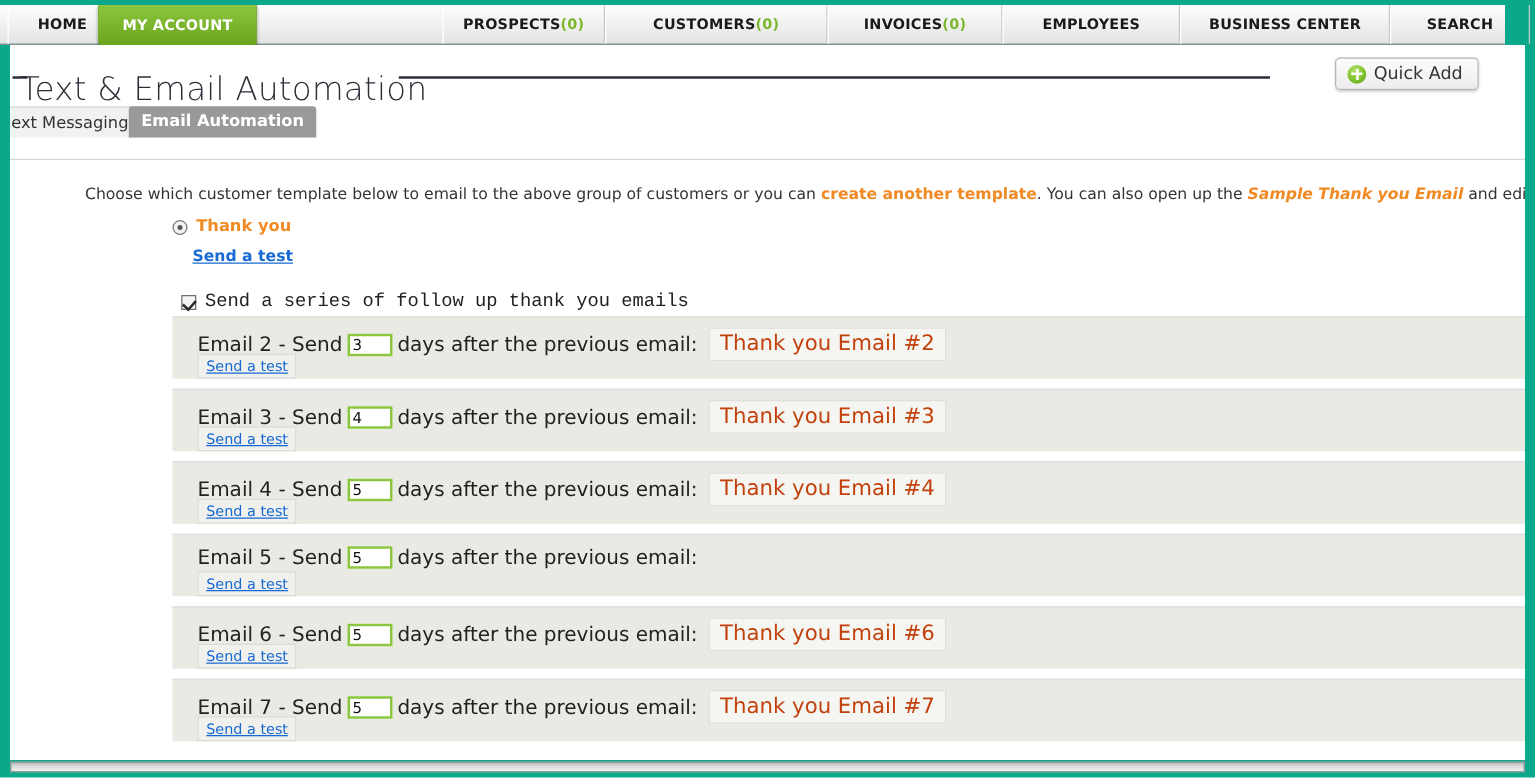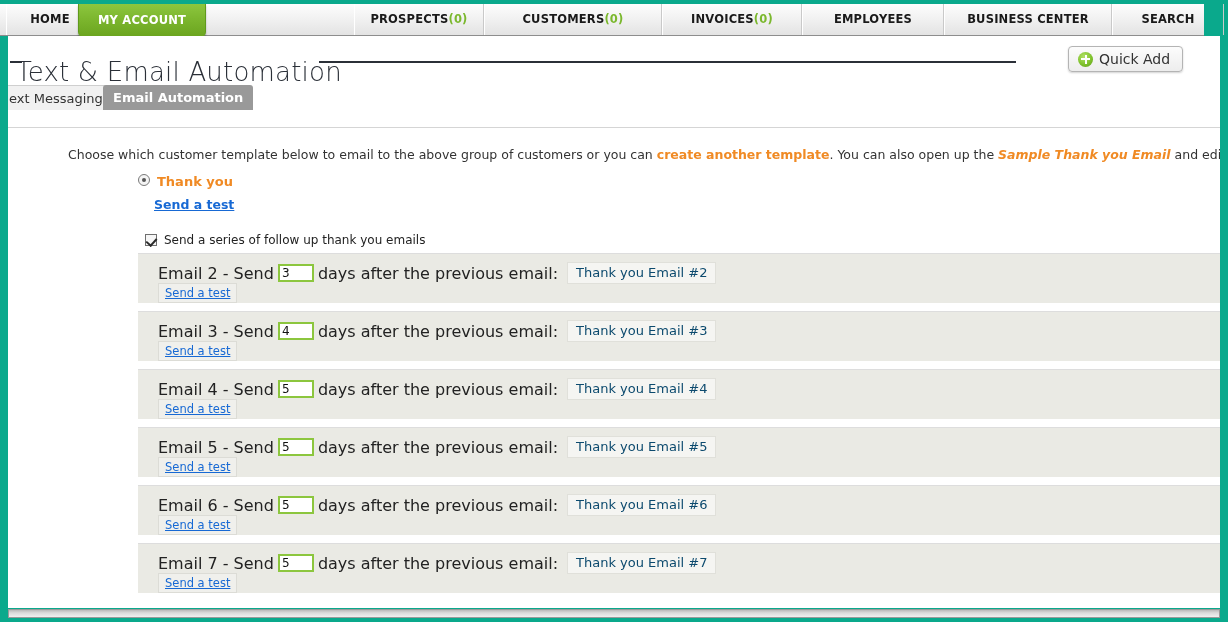--- a/index.html
+++ b/index.html
@@ -189,20 +189,21 @@
     font-weight: bold;
     font-style: italic;
     cursor: pointer;
   }
 
   
   #radio-row {
     position: absolute;
     left: 130px; top: 138px;
     display: flex;
+    align-items: center;
     gap: 7px;
   }
   .radio-dot {
     width: 12px; height: 12px;
     border-radius: 50%;
     border: 1px solid #7a7a7a;
     background: #f4f4f4;
     position: relative;
     flex: none;
     cursor: pointer;
@@ -250,24 +251,25 @@
   .checkbox::after {
     content: "";
     position: absolute;
     left: 2px; top: 1px;
     width: 5px; height: 8px;
     border: solid #2a2a2a;
     border-width: 0 2px 2px 0;
     transform: rotate(42deg);
   }
   #series-label {
-    font-size: 12px;
+    font-size: 15px;
     color: #222222;
     cursor: pointer;
     white-space: nowrap;
+    font-family: Liberation Mono, monospace;
   }
 
   
   #email-list {
     position: absolute;
     left: 130px; top: 217px;
     width: 1082px;
   }
   .email-row {
     position: relative;
@@ -299,22 +301,22 @@
     background: #ffffff;
     border: 2px solid #8cc63e;
     border-radius: 0;
     outline: none;
   }
   .template-pill {
     margin-left: 9px;
     padding: 2px 8px 3px 8px;
     background: #f5f5f2;
     border: 1px solid #e0e0da;
-    font-size: 13px;
-    color: #0c4a6e;
+    font-size: 17px;
+    color: #c2410c;
     cursor: pointer;
   }
   .row-sendtest {
     position: absolute;
     left: 20px; top: 29px;
     padding: 2px 6px;
     background: #f0f0ec;
     border: 1px solid #dcdcd6;
     font-size: 11.5px;
     color: #1769d4;
@@ -406,21 +408,20 @@
             <span class="email-label">days after the previous email:</span>
             <span class="template-pill">Thank you Email #4</span>
           </div>
           <a class="row-sendtest">Send a test</a>
         </div>
         <div class="email-row">
           <div class="email-line">
             <span class="email-label">Email 5 - Send</span>
             <input type="text" class="days-input" value="5" style="">
             <span class="email-label">days after the previous email:</span>
-            <span class="template-pill">Thank you Email #5</span>
           </div>
           <a class="row-sendtest">Send a test</a>
         </div>
         <div class="email-row">
           <div class="email-line">
             <span class="email-label">Email 6 - Send</span>
             <input type="text" class="days-input" value="5" style="">
             <span class="email-label">days after the previous email:</span>
             <span class="template-pill">Thank you Email #6</span>
           </div>

